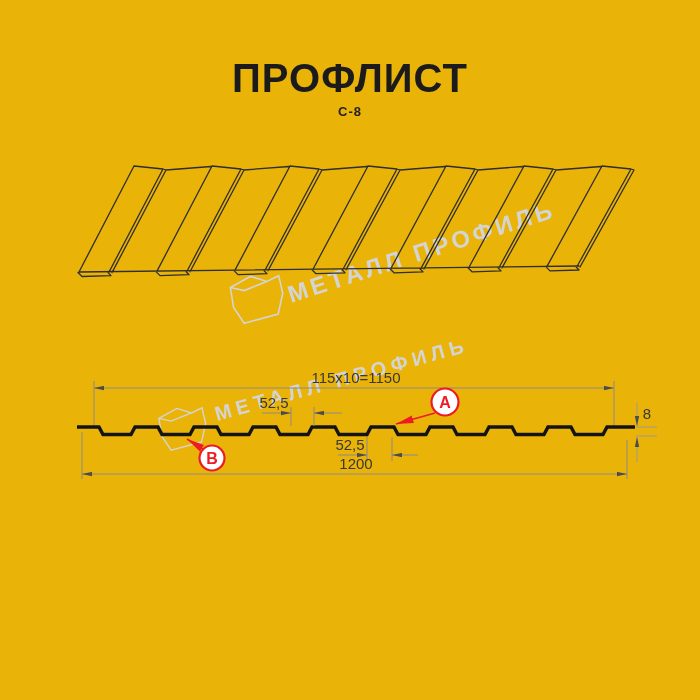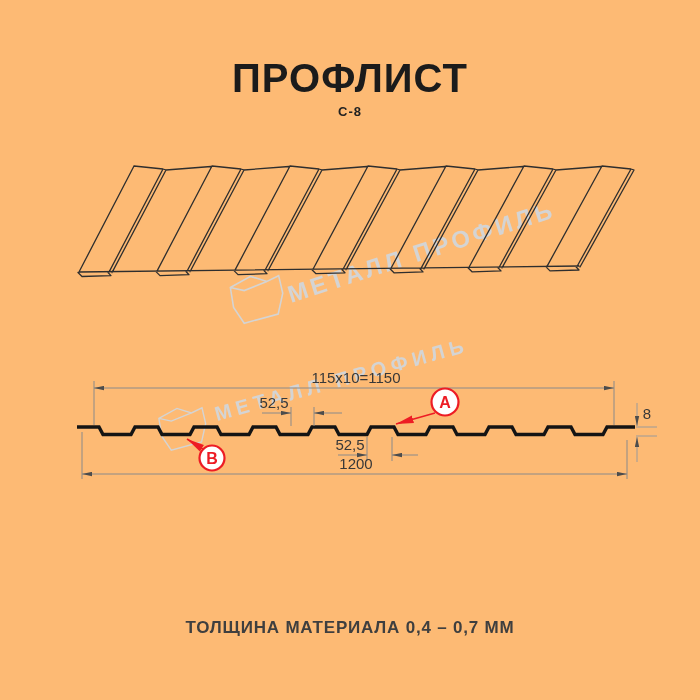--- a/index.html
+++ b/index.html
@@ -1,16 +1,16 @@
 <!DOCTYPE html>
 <html><head>
 <meta charset="utf-8">
 <style>
   html,body{margin:0;padding:0;background:#fff;}
-  .page{position:relative;width:700px;height:700px;background:#fdba74;overflow:hidden;
+  .page{position:relative;width:700px;height:700px;background:#eab308;overflow:hidden;
         font-family:"Liberation Sans",sans-serif;}
   .title{position:absolute;left:0;top:56px;width:700px;text-align:center;
          font-size:40px;font-weight:800;letter-spacing:1px;color:#1b1b1b;}
   .subtitle{position:absolute;left:0;top:104px;width:700px;text-align:center;
             font-size:13px;font-weight:700;letter-spacing:1px;color:#222;}
   .footer{position:absolute;left:0;top:618px;width:700px;text-align:center;
           font-size:17px;font-weight:700;letter-spacing:.8px;color:#3f3f3f;}
   svg.canvas{position:absolute;left:0;top:0;}
   .dimtext{fill:#383838;font-size:15px;font-family:"Liberation Sans",sans-serif;}
   .calltext{fill:#ed1c24;font-size:16px;font-weight:bold;font-family:"Liberation Sans",sans-serif;}
@@ -105,14 +105,13 @@
       </g>
 
       <g>
         <line x1="203" y1="449" x2="187" y2="439" stroke="#ed1c24" stroke-width="1.6" marker-end="url(#arrR)"></line>
         <circle cx="212" cy="458" r="12.5" fill="#ffffff" stroke="#ed1c24" stroke-width="2.2"></circle>
         <text class="calltext" x="212" y="464" text-anchor="middle">B</text>
       </g>
     </g>
   </svg>
 
-  <div class="footer">ТОЛЩИНА МАТЕРИАЛА 0,4 – 0,7 ММ</div>
 </div>
 
 </body></html>

